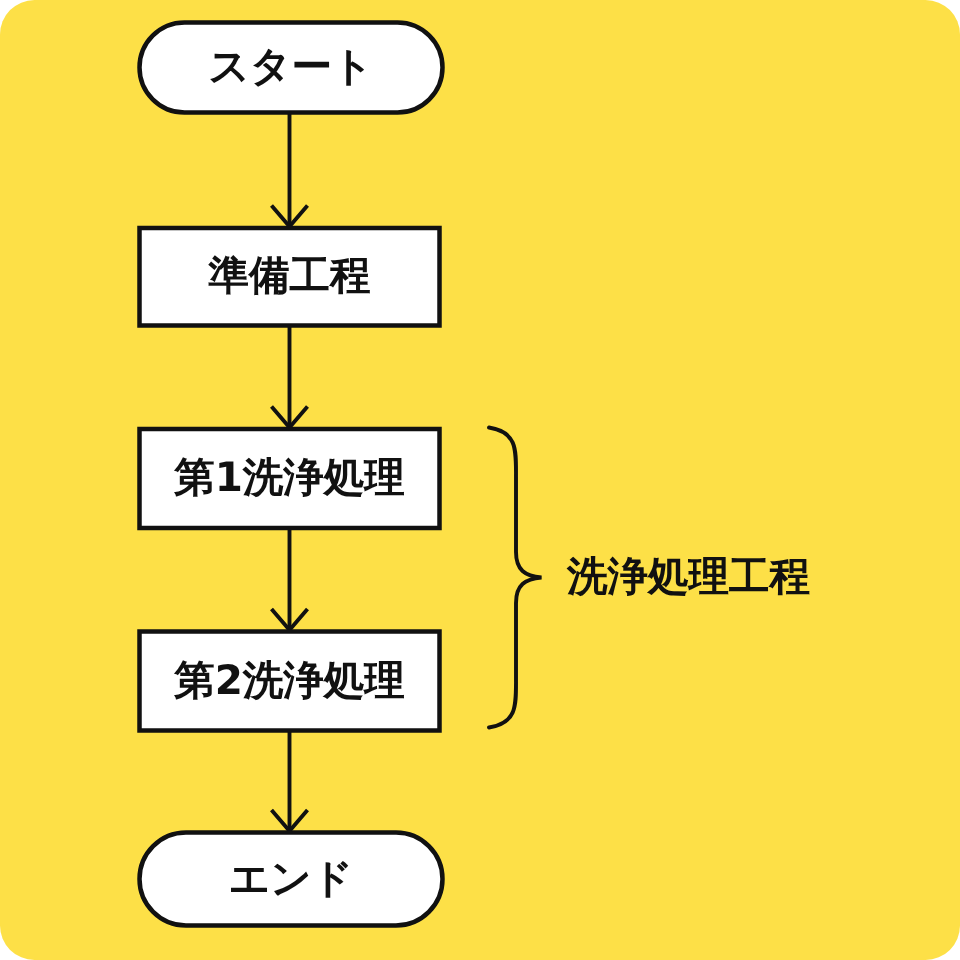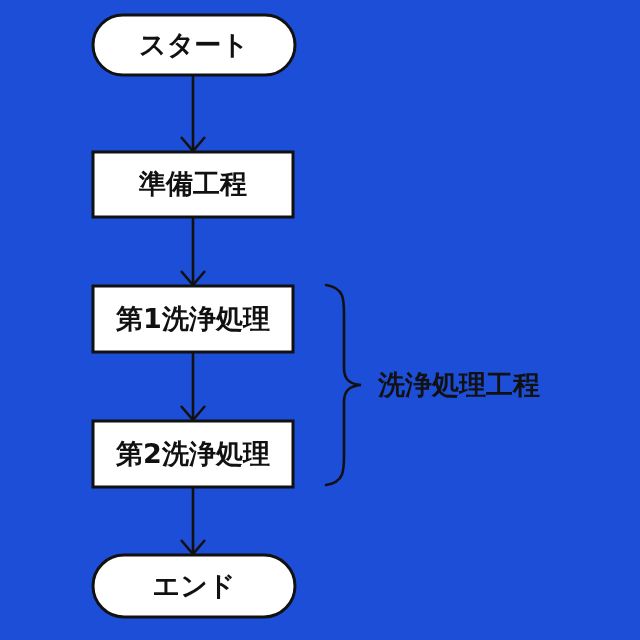--- a/index.html
+++ b/index.html
@@ -4,23 +4,24 @@
 <style>
   html, body {
     margin: 0;
     padding: 0;
     background: #ffffff;
   }
   #canvas {
     position: relative;
     width: 640px;
     height: 640px;
-    background: #1d4ed8;
+    background: #fde047;
     overflow: hidden;
     font-family: "DejaVu Sans", "Liberation Sans", sans-serif;
+    border-radius: 23px;
   }
   #flow-svg {
     position: absolute;
     top: 0;
     left: 0;
     width: 640px;
     height: 640px;
   }
   .node-shape {
     fill: #ffffff;

